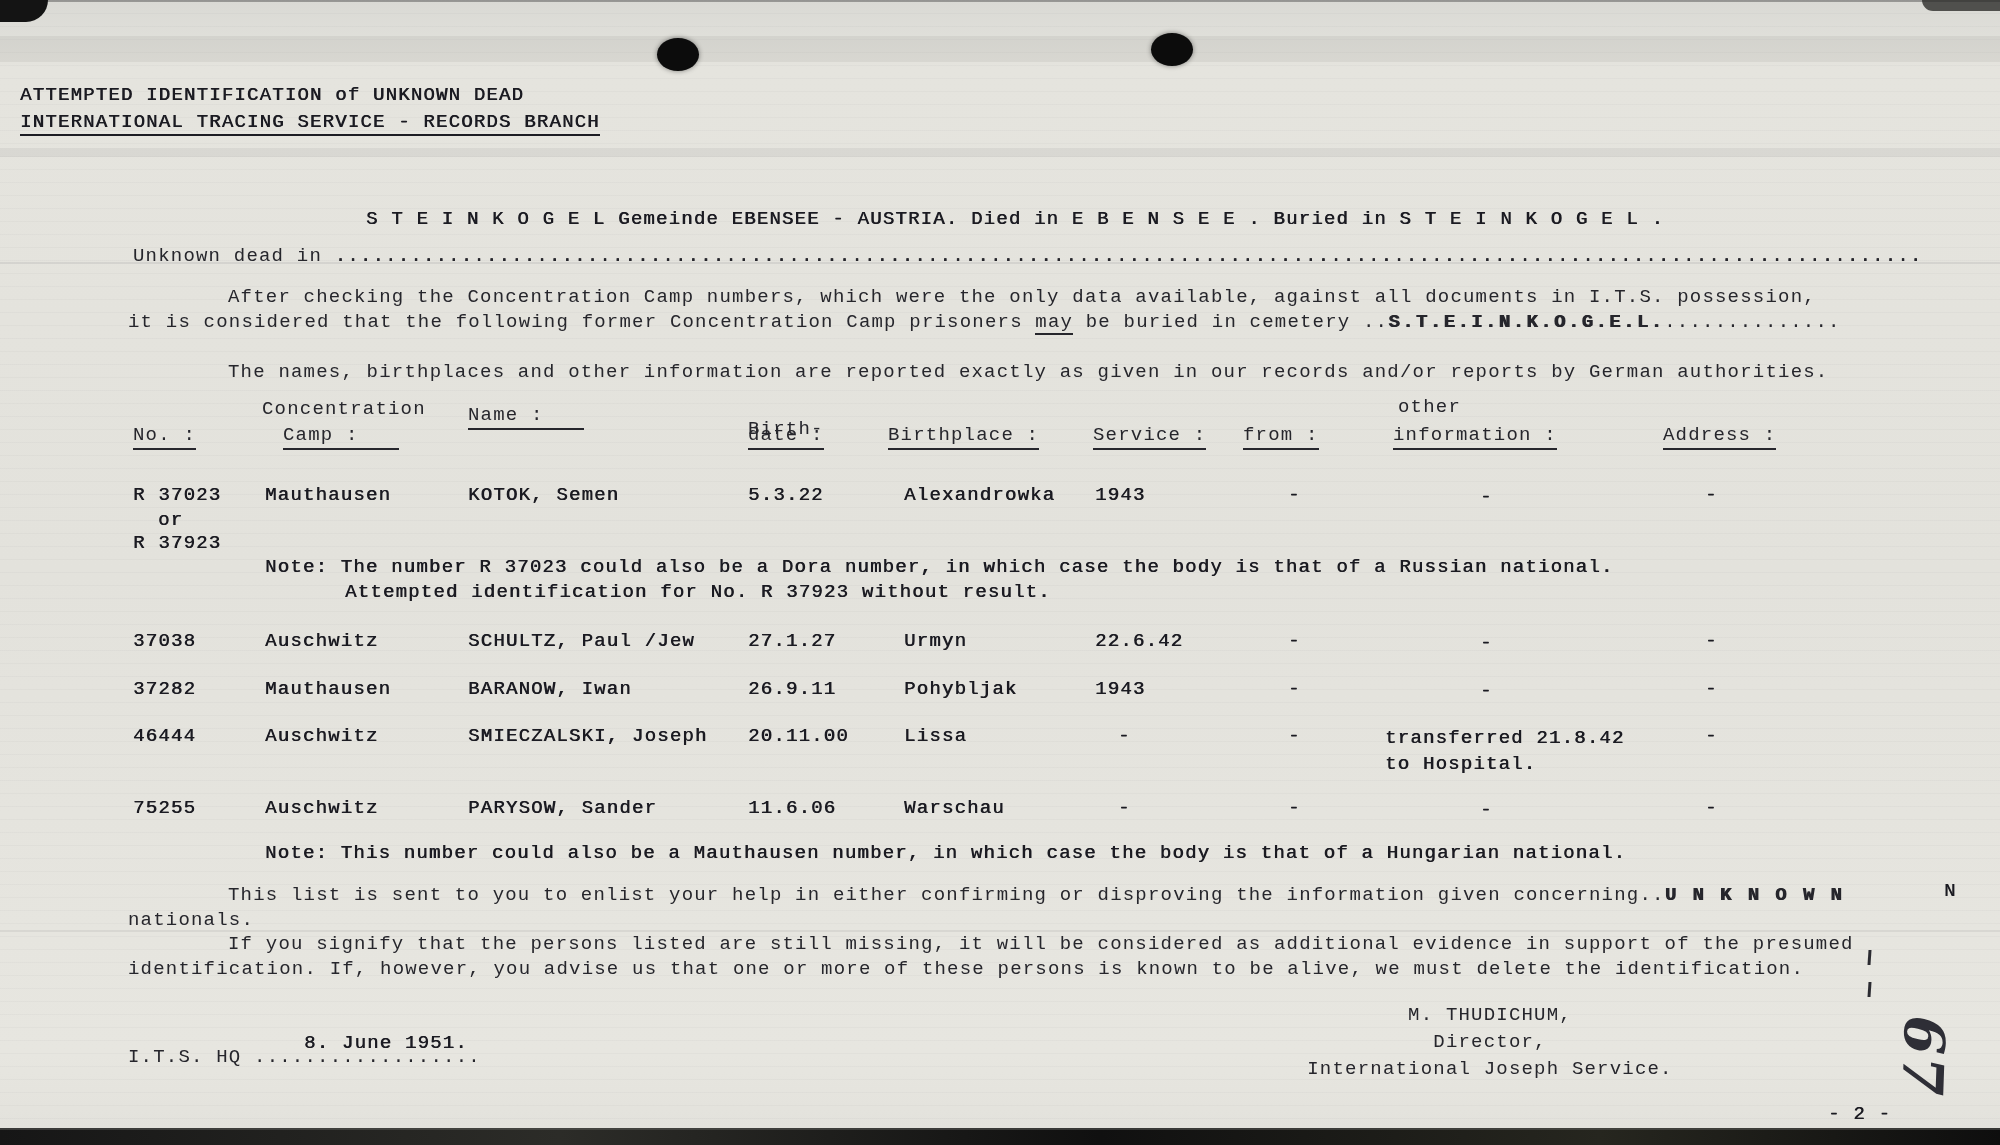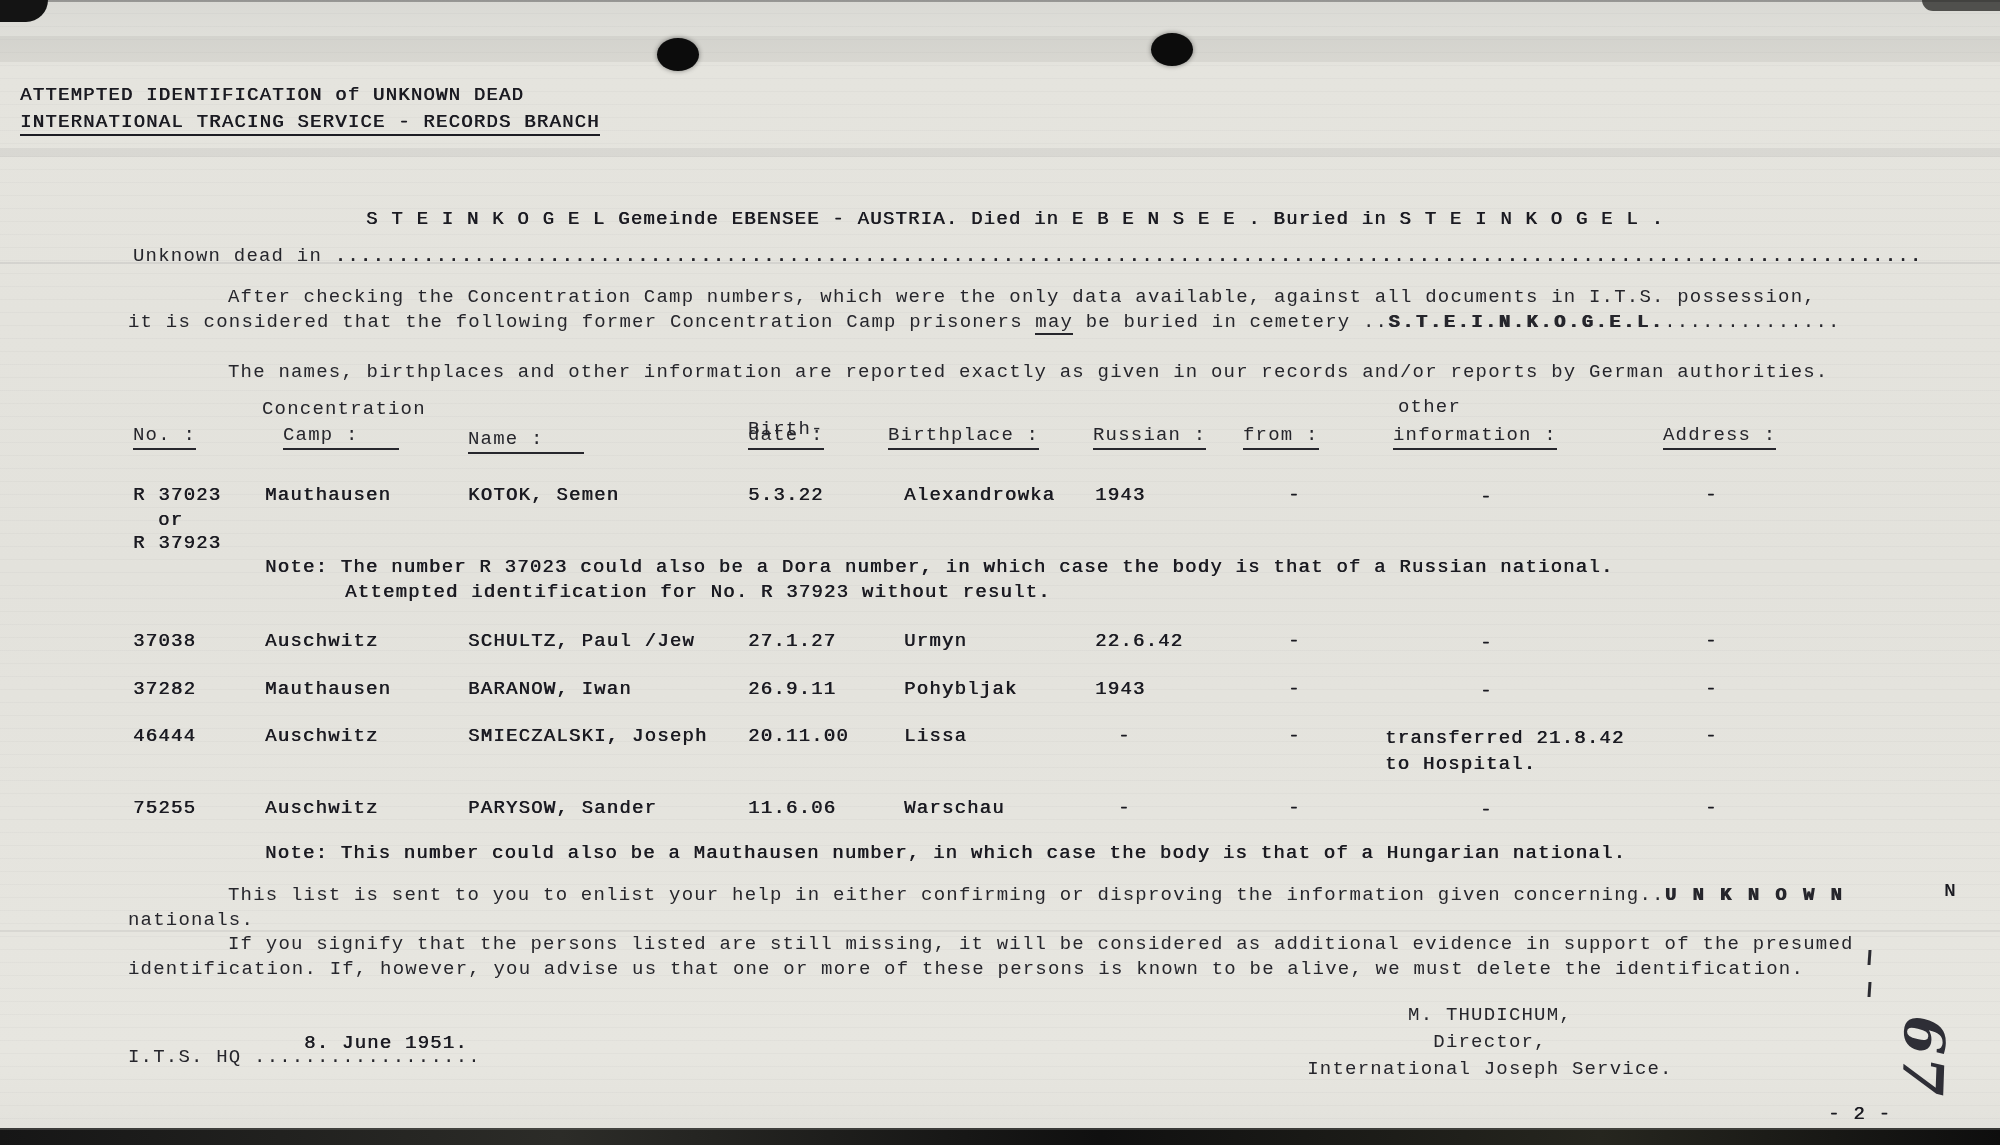--- a/index.html
+++ b/index.html
@@ -81,24 +81,24 @@
     <span>it is considered that the following former Concentration Camp prisoners </span><span class="may">may</span><span> be buried in cemetery ..</span><span class="overtype">S.T.E.I.N.K.O.G.E.L.</span><span>..............</span>
   </div>
 
   <div class="line" style="left:228px; top:361px;">The names, birthplaces and other information are reported exactly as given in our records and/or reports by German authorities.</div>
 
   <div class="line" style="left:262px; top:398px;">Concentration</div>
   <div class="line" style="left:748px; top:398px;margin-top:20px;">Birth-</div>
   <div class="line" style="left:1398px; top:396px;">other</div>
   <div class="line u" style="left:133px; top:424px;">No. :</div>
   <div class="line u" style="left:283px; top:424px; padding-right:40px;">Camp :</div>
-  <div class="line u" style="left:468px; top:428px; padding-right:40px;">Name :</div>
+  <div class="line u" style="left:468px; top:404px; padding-right:40px;">Name :</div>
   <div class="line u" style="left:748px; top:424px;">date :</div>
   <div class="line u" style="left:888px; top:424px;">Birthplace :</div>
-  <div class="line u" style="left:1093px; top:424px;">Russian :</div>
+  <div class="line u" style="left:1093px; top:424px;">Service :</div>
   <div class="line u" style="left:1243px; top:424px;">from :</div>
   <div class="line u" style="left:1393px; top:424px;">information :</div>
   <div class="line u" style="left:1663px; top:424px;">Address :</div>
 
   <div class="row strong" style="top:484px;">
     <span class="c c-no">R 37023</span>
     <span class="c c-no2">or</span>
     <span class="c c-no3">R 37923</span>
     <span class="c c-camp">Mauthausen</span>
     <span class="c c-name">KOTOK, Semen</span>

